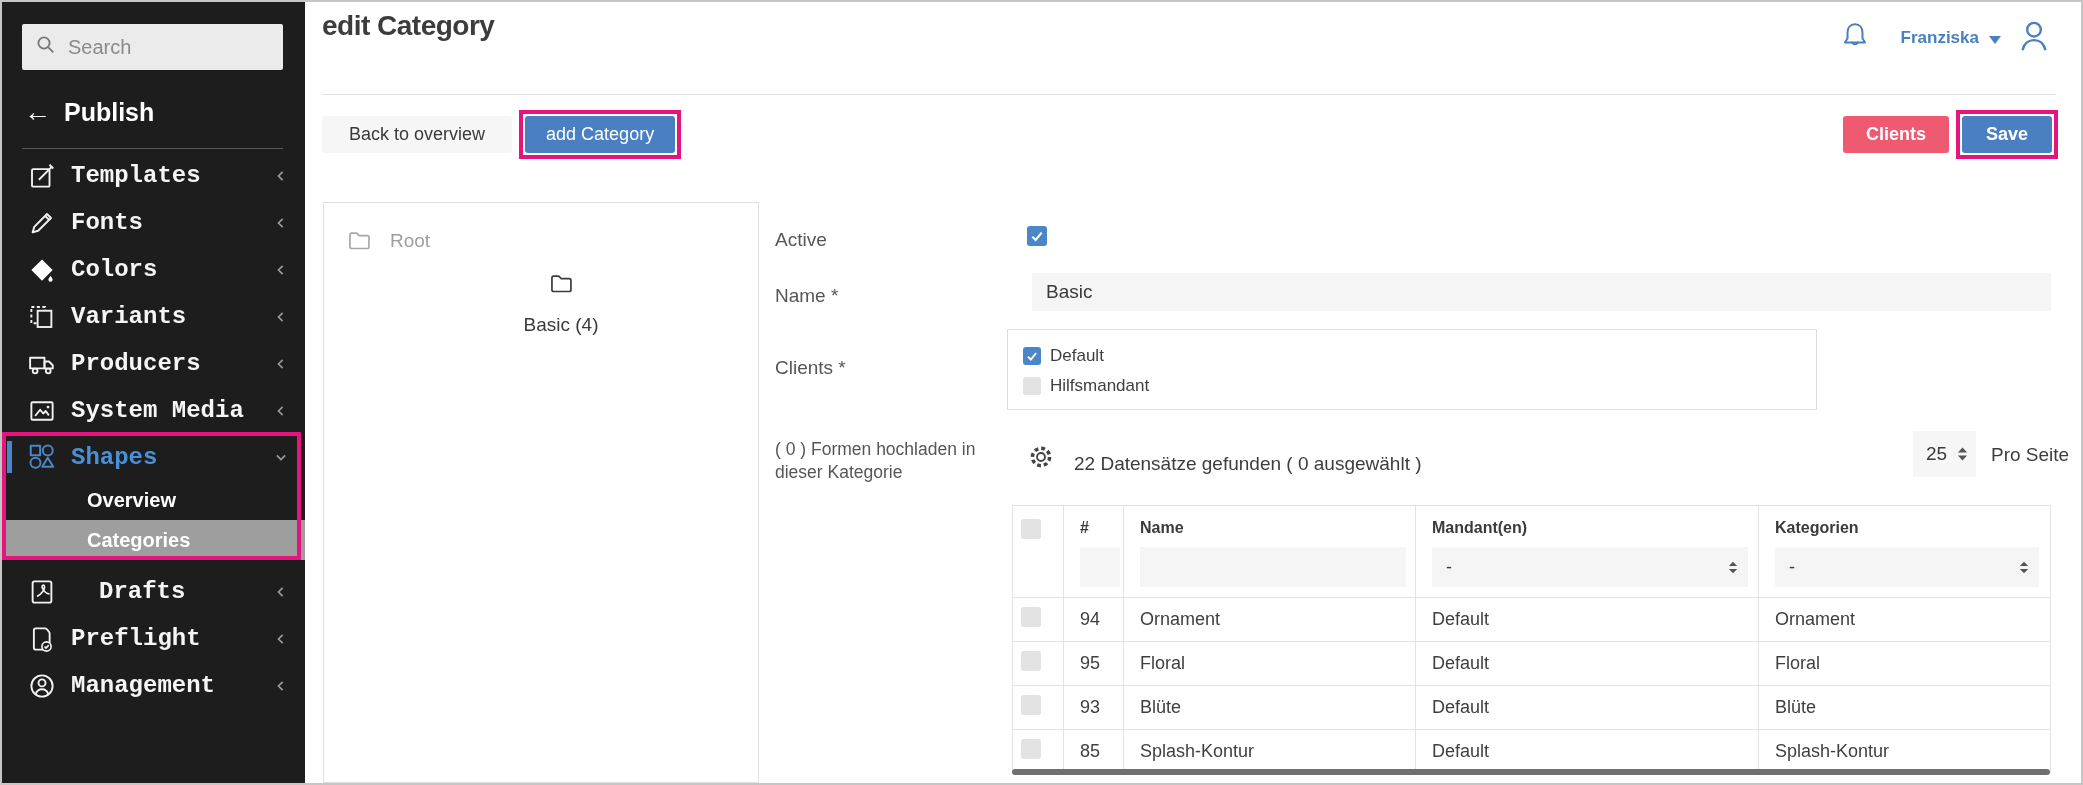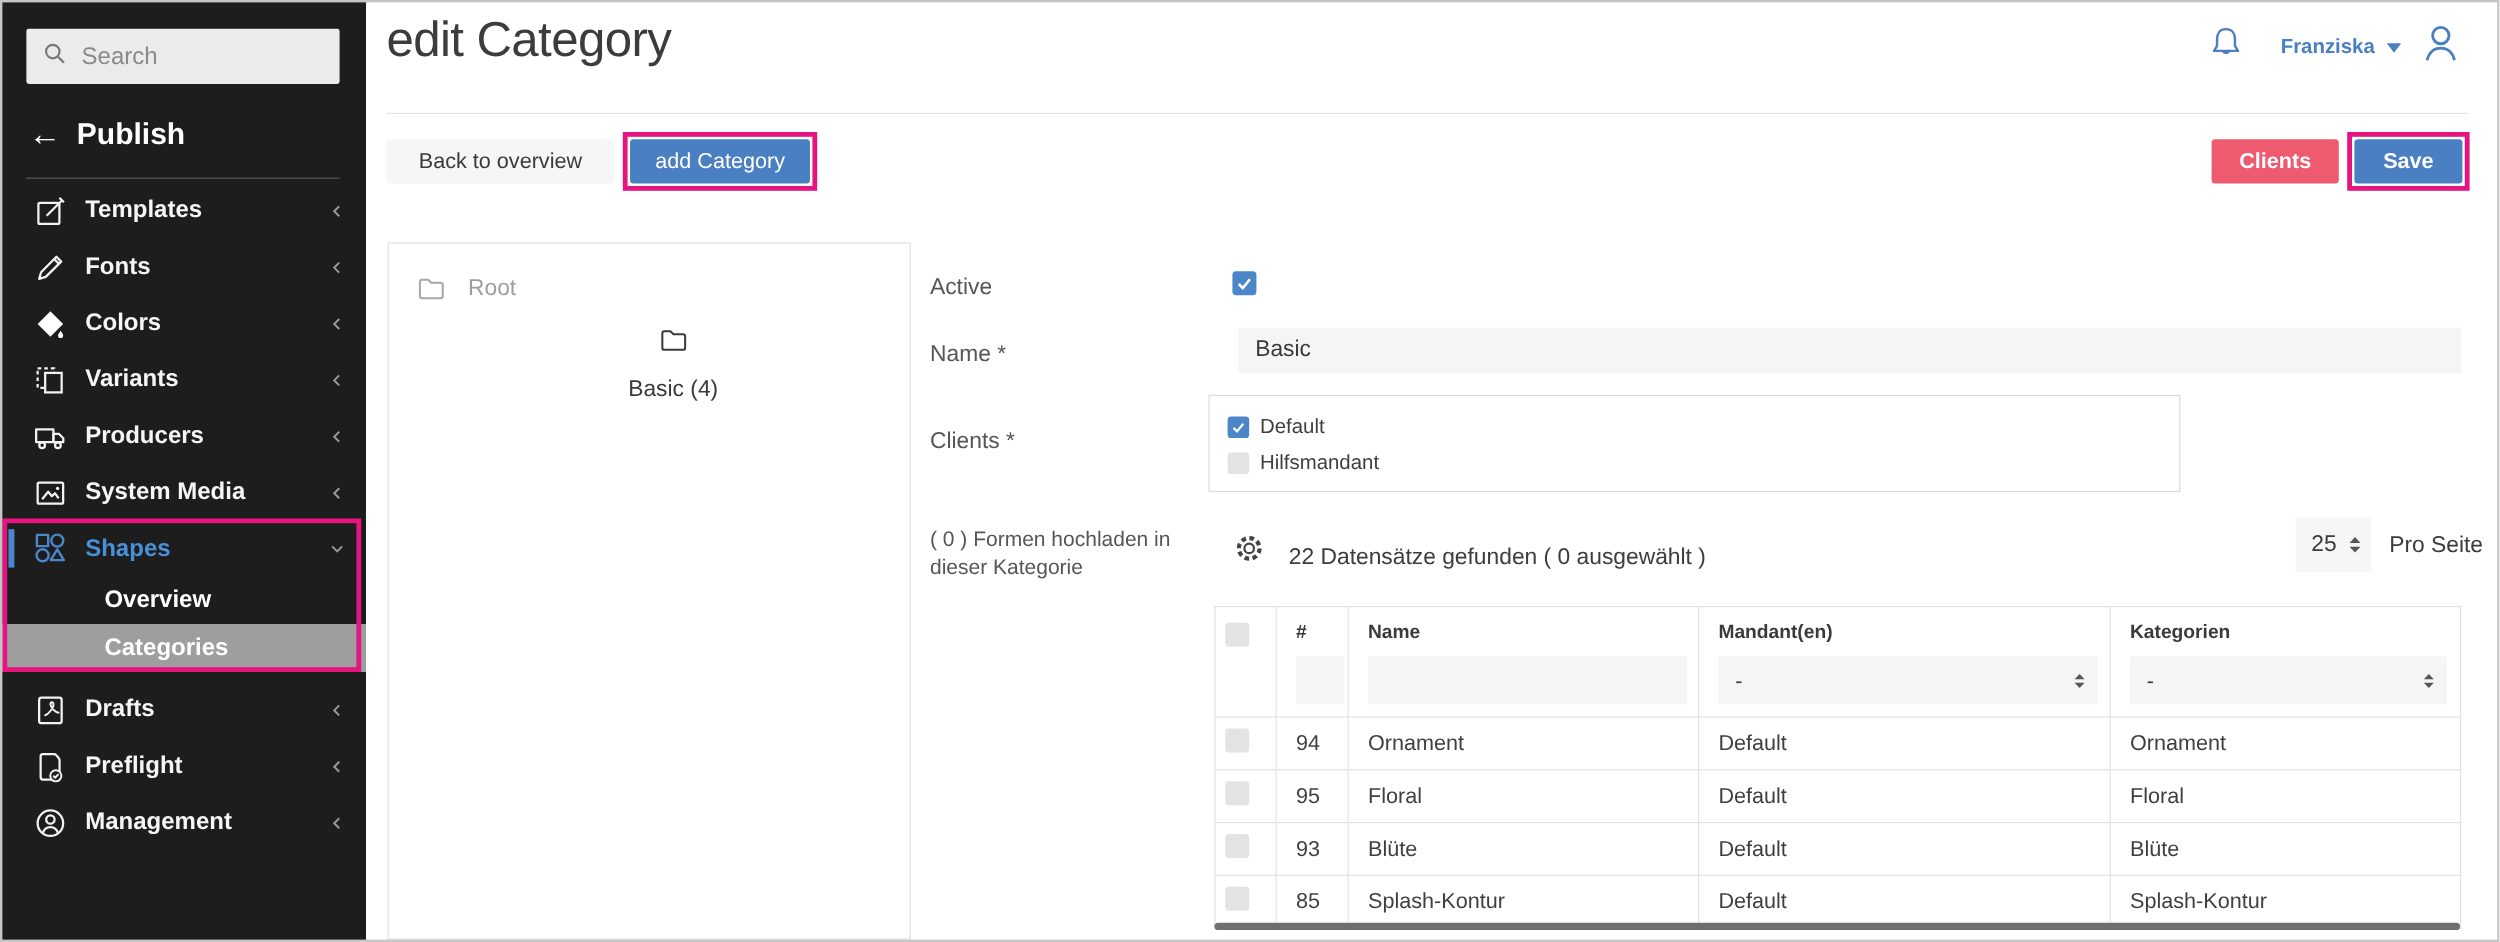--- a/index.html
+++ b/index.html
@@ -17,35 +17,35 @@
   .logo-text { font-family:"DejaVu Serif", serif; font-size:27px; color:#fff; letter-spacing:0.5px; }
   .search-box { margin:24px 22px 0; height:46px; background:#ebebeb; border-radius:2px; display:flex; align-items:center; padding:0 12px; gap:10px; }
   .search-box input { flex:1; border:none; outline:none; background:transparent; font-size:20px; color:#3a3a3a; font-family:inherit; }
   .search-box input::placeholder { color:#8a8a8a; }
   .publish-row { margin:28px 0 0 24px; display:flex; align-items:center; gap:13px; font-size:25px; font-weight:600; color:#fff; cursor:pointer; }
   .publish-arrow { font-size:27px; line-height:1; font-weight:400; }
   .side-divider { margin:21px 22px 0; border-top:1px solid #575757; }
   .menu { margin-top:3px; }
   .menu-item { height:47px; display:flex; align-items:center; padding:0 14px 0 25px; cursor:pointer; }
   .mi-icon { width:33px; height:33px; margin-right:13px; flex:0 0 auto; display:flex; align-items:center; justify-content:center; }
-  .mi-label { flex:1; font-size:20px; font-weight:600; color:#f5f5f5; }
+  .mi-label { flex:1; font-size:24px; font-weight:600; color:#f5f5f5;font-family:Liberation Mono, monospace; }
   .mi-chevron { width:20px; height:20px; }
   
   .shapes-group { position:relative; }
   .shapes-anno { position:absolute; left:2px; right:4px; top:-2px; bottom:0; border:4px solid #e6147e; pointer-events:none; z-index:3; }
   .menu-item.shapes { height:46px; position:relative; }
   .shapes-bluebar { position:absolute; left:7px; top:7px; width:5px; height:32px; background:#4a86c8; }
   .menu-item.shapes .mi-label { color:#4a90d9; }
   .sub-item { height:40px; display:flex; align-items:center; padding-left:87px; font-size:20px; font-weight:600; color:#fff; cursor:pointer; }
   .sub-item.selected { background:#9e9e9e; }
-  .menu-item.drafts { margin-top:8px; }
+  .menu-item.drafts { margin-top:8px;gap:28px; }
 
   
   .main { position:absolute; left:305px; top:0; width:1778px; height:785px; background:#fff; }
-  .page-title { position:absolute; left:17px; top:10px; font-size:41px; font-weight:400; color:#3c3c3c; letter-spacing:-0.5px; }
+  .page-title { position:absolute; left:17px; top:10px; font-size:28px; font-weight:700; color:#3c3c3c; letter-spacing:-0.5px; }
   .header-right { position:absolute; right:30px; top:16px; display:flex; align-items:center; color:#4a7fc0; }
   .bell { margin-right:30px; cursor:pointer; }
   .user-name { font-size:17px; font-weight:700; cursor:pointer; }
   .caret-down { width:0; height:0; border-left:6px solid transparent; border-right:6px solid transparent; border-top:8px solid #4a7fc0; margin:3px 14px 0 10px; cursor:pointer; }
   .header-divider { position:absolute; left:17px; right:27px; top:94px; border-top:1px solid #e3e3e3; }
 
   .toolbar { position:absolute; left:17px; right:25px; top:111px; height:46px; display:flex; align-items:center; }
   .btn { border:none; font-family:inherit; font-size:18px; height:37px; display:inline-flex; align-items:center; border-radius:3px; cursor:pointer; }
   .btn-light { background:#f6f6f6; color:#3a3a3a; padding:0 27px; }
   .btn-blue { background:#4a80c2; color:#fff; padding:0 21px; }

